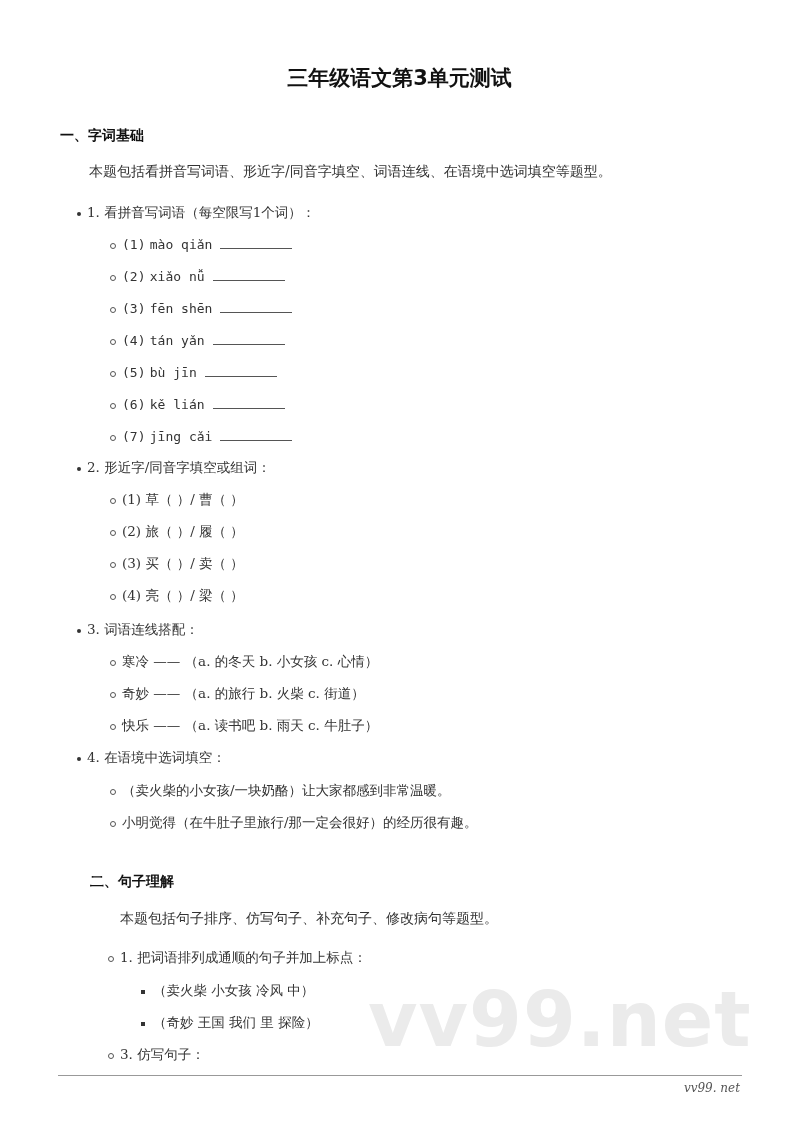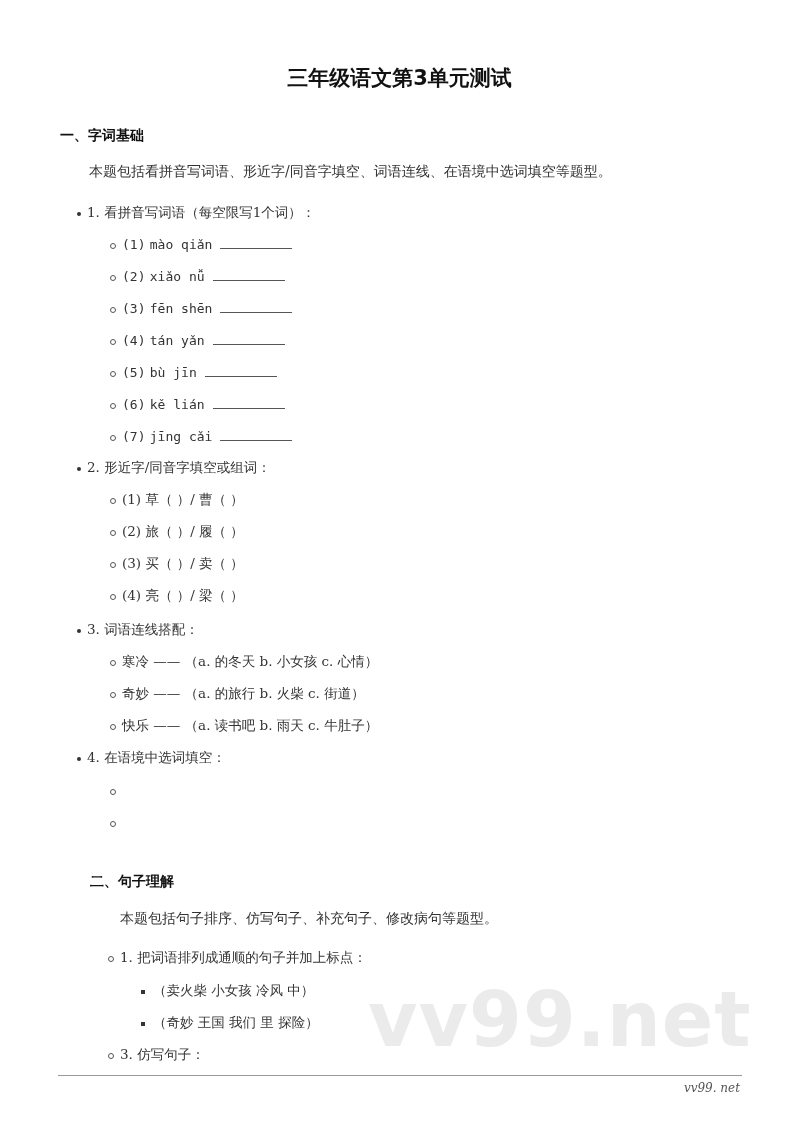--- a/index.html
+++ b/index.html
@@ -49,22 +49,22 @@
 <div class="line" style="left:110px; top:523px;"><span class="b-circ"></span><span>(2)  旅（  ）/ 履（  ）</span></div>
 <div class="line" style="left:110px; top:555px;"><span class="b-circ"></span><span>(3)  买（  ）/ 卖（  ）</span></div>
 <div class="line" style="left:110px; top:587px;"><span class="b-circ"></span><span>(4)  亮（  ）/ 梁（  ）</span></div>
 
 <div class="line" style="left:77px; top:621px;"><span class="b-disc"></span><span>3.  词语连线搭配：</span></div>
 <div class="line" style="left:110px; top:653px;"><span class="b-circ"></span><span>寒冷 ——  （a.  的冬天  b.  小女孩  c.  心情）</span></div>
 <div class="line" style="left:110px; top:685px;"><span class="b-circ"></span><span>奇妙 ——  （a.  的旅行  b.  火柴  c.  街道）</span></div>
 <div class="line" style="left:110px; top:717px;"><span class="b-circ"></span><span>快乐 ——  （a.  读书吧  b.  雨天  c.  牛肚子）</span></div>
 
 <div class="line" style="left:77px; top:749px;"><span class="b-disc"></span><span>4.  在语境中选词填空：</span></div>
-<div class="line" style="left:110px; top:782px;"><span class="b-circ"></span></div>
-<div class="line" style="left:110px; top:814px;"><span class="b-circ"></span></div>
+<div class="line" style="left:110px; top:782px;"><span class="b-circ"></span><span>（卖火柴的小女孩/一块奶酪）让大家都感到非常温暖。</span></div>
+<div class="line" style="left:110px; top:814px;"><span class="b-circ"></span><span>小明觉得（在牛肚子里旅行/那一定会很好）的经历很有趣。</span></div>
 
 <div class="h2" style="left:90px; top:873px;">二、句子理解</div>
 <div class="para" style="left:120px; top:910px;">本题包括句子排序、仿写句子、补充句子、修改病句等题型。</div>
 
 <div class="line" style="left:108px; top:949px;"><span class="b-circ"></span><span>1.  把词语排列成通顺的句子并加上标点：</span></div>
 <div class="line" style="left:141px; top:982px;"><span class="b-sq"></span><span>（卖火柴  小女孩  冷风  中）</span></div>
 <div class="line" style="left:141px; top:1014px;"><span class="b-sq"></span><span>（奇妙  王国  我们  里  探险）</span></div>
 <div class="line" style="left:108px; top:1046px;"><span class="b-circ"></span><span>3.  仿写句子：</span></div>
 
 <div class="watermark">vv99.net</div>

